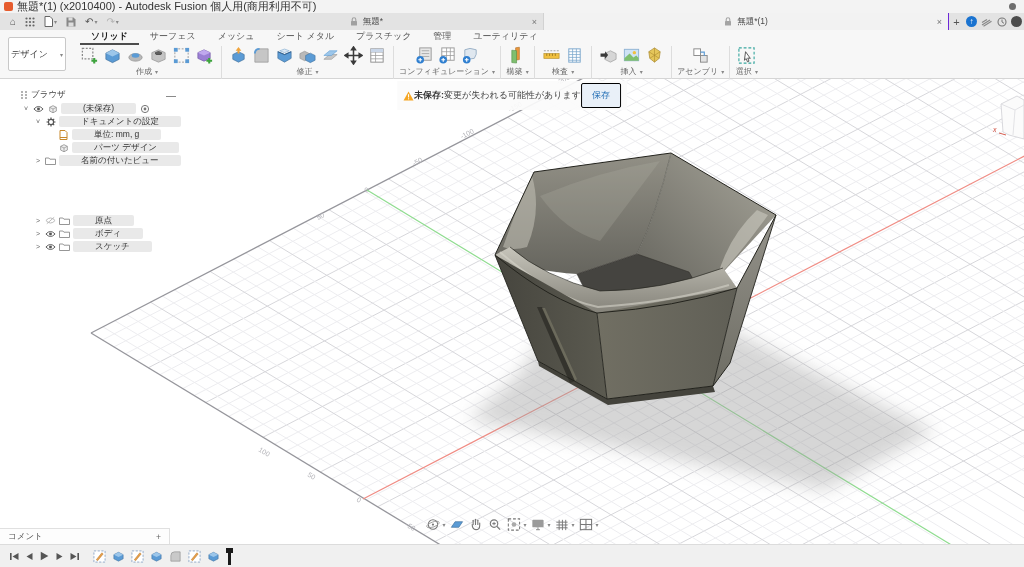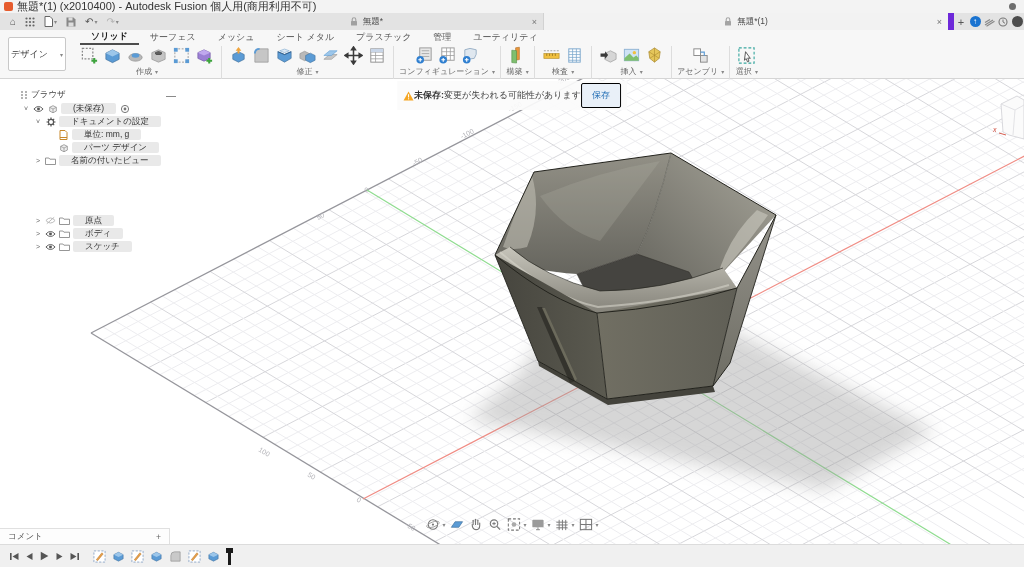--- a/index.html
+++ b/index.html
@@ -14,32 +14,32 @@
   
   #tabstrip{position:absolute;top:13px;left:0;right:0;height:17px;background:#e3e3e3;
             display:flex;align-items:stretch;font-size:8.5px;color:#4a4a4a;}
   #qat{flex:0 0 180px;display:flex;align-items:center;gap:9px;padding-left:10px;color:#555;}
   .qat-i{display:flex;align-items:center;font-size:10px;line-height:1;cursor:default;}
   .caret{font-size:6px;color:#888;margin-left:1px;}
   .doctab{display:flex;align-items:center;justify-content:center;gap:5px;position:relative;}
   .doctab .lock{opacity:.75;}
   .doctab .closex{position:absolute;right:6px;color:#777;font-size:9px;}
   #tab1{flex:0 0 353px;background:#e3e3e3;border-right:1px solid #d2d2d2;}
-  #tab2{flex:0 0 404px;background:#f2f2f2;border-right:6px solid #6d28d9;}
+  #tab2{flex:0 0 404px;background:#f2f2f2;border-right:1px solid #6d28d9;}
   .strip-ico{display:flex;align-items:center;justify-content:center;width:17px;color:#555;font-size:11px;}
   .notif{width:11px;height:11px;border-radius:50%;background:#1a73d0;color:#fff;font-size:8px;
          display:flex;align-items:center;justify-content:center;}
   .avatar{width:11px;height:11px;border-radius:50%;background:#4c4c4c;}
   
   #ribbon{position:absolute;top:30px;left:0;right:0;height:48px;background:#f7f7f7;
           border-bottom:1px solid #d5d5d5;display:flex;align-items:stretch;}
   #wsbtn{margin:7px 6px 7px 8px;width:56px;background:#fff;border:1px solid #c8c8c8;border-radius:2px;
          font-size:9px;color:#333;display:flex;align-items:center;justify-content:center;gap:11px;}
   .ribbon-main{display:flex;flex-direction:column;flex:1;}
-  #rtabs{display:flex;height:14px;align-items:center;padding-left:8px;}
+  #rtabs{display:flex;height:14px;align-items:flex-start;padding-left:8px;}
   .rtab{padding:0 11px;font-size:9px;color:#555;line-height:13px;}
   .rtab.active{color:#1a1a1a;font-weight:bold;border-bottom:2px solid #4d4d4d;}
   #rgroups{display:flex;align-items:flex-start;padding-left:4px;}
   .rgroup{display:flex;flex-direction:column;align-items:center;padding:1px 2px 0;}
   .ricons{display:flex;align-items:center;}
   .ri{width:21px;height:21px;display:flex;align-items:center;justify-content:center;margin:0 1px;}
   .rlabel{font-size:8px;color:#666;white-space:nowrap;margin-top:0;}
   .rsep{width:1px;background:#dddddd;height:36px;margin:2px 3px 0;}
   
   #viewport{position:absolute;top:79px;left:0;width:1024px;height:466px;background:#fff;overflow:hidden;}
@@ -48,21 +48,21 @@
   #warnbar{position:absolute;top:2px;left:50%;transform:translateX(-50%);display:flex;align-items:center;
            font-size:9px;color:#444;background:rgba(251,251,251,.92);padding:2px 6px;white-space:nowrap;}
   .warn-label{font-weight:bold;color:#333;}
   #savebtn{color:#1f6cb4;background:#e9f0f8;border:1px solid #000000;border-radius:2px;
            padding:5px 10px;font-size:9px;}
   
   #browser{position:absolute;top:9px;left:16px;width:166px;background:rgba(255,255,255,.82);font-size:8.5px;color:#333;}
   .bhead{display:flex;align-items:center;height:14px;padding:0 6px 0 4px;color:#444;}
   .bhead .minz{margin-left:auto;color:#666;font-size:10px;}
   .brow{display:flex;align-items:center;height:13px;gap:3px;}
-  .pill{background:#e9e9e9;border-radius:2px;padding:0 12px;line-height:11px;white-space:nowrap;}
+  .pill{background:#e9e9e9;border-radius:2px;padding:0 22px;line-height:11px;white-space:nowrap;}
   .tw{color:#666;font-size:7px;width:8px;text-align:center;}
   .mi{display:flex;align-items:center;justify-content:center;width:11px;height:11px;}
   
   #comments{position:absolute;left:0;bottom:0;width:170px;height:17px;background:#fdfdfd;
             border:1px solid #e0e0e0;border-left:none;display:flex;align-items:center;
             font-size:8.5px;color:#555;padding:0 8px;box-sizing:border-box;}
   #comments .addc{margin-left:auto;color:#666;}
   
   #navbar{position:absolute;bottom:13px;left:50%;transform:translateX(-50%);display:flex;
           align-items:center;gap:4px;}

